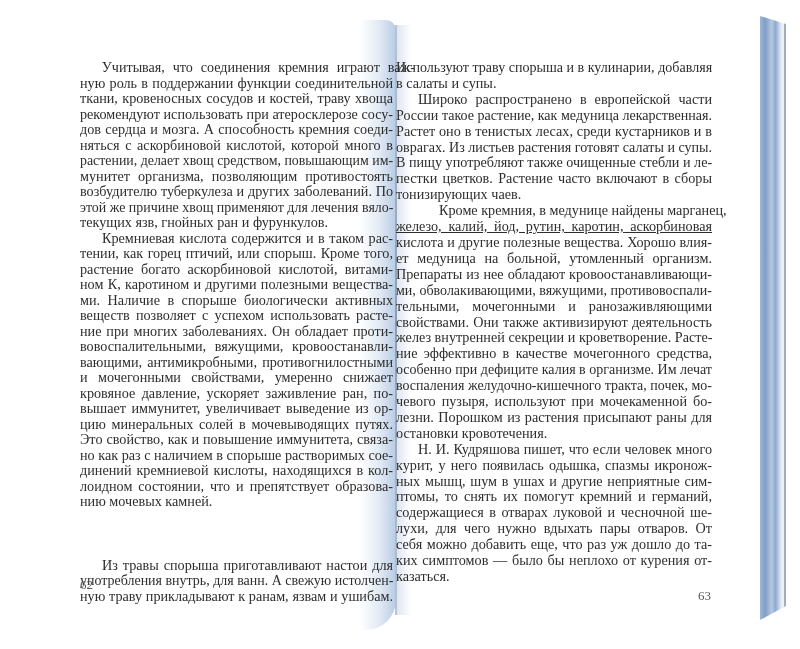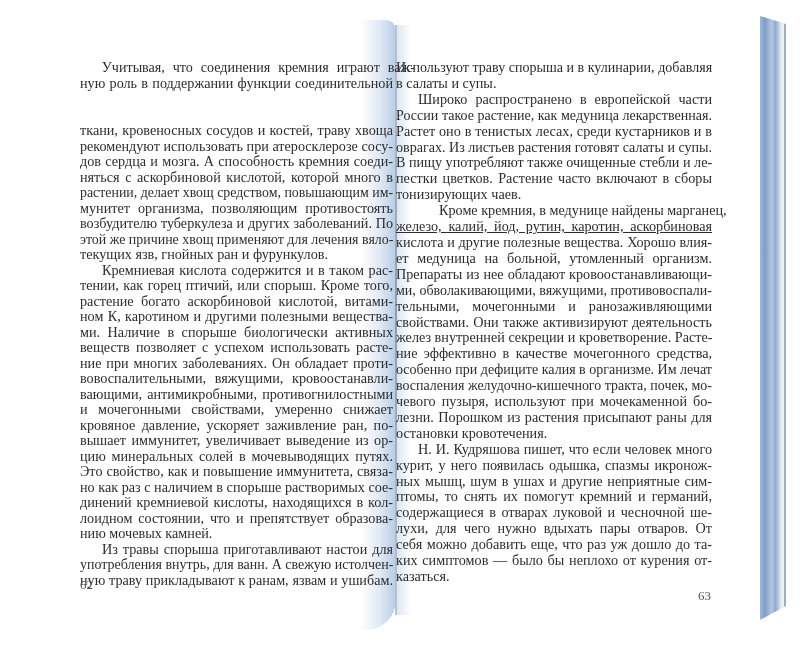--- a/index.html
+++ b/index.html
@@ -64,21 +64,21 @@
   <div class="page-left"></div>
   <div class="gutter-shadow-left"></div>
   <div class="gutter-line"></div>
   <div class="page-right"></div>
   <div class="gutter-shadow-right"></div>
   <div class="book-edge"></div>
 
   <div class="text-block text-left" id="left-text">
       <span class="line indent" style="height: 15.5152px; line-height: 15.5152px; display: block; transform-origin: left center; transform: scaleX(0.993651); width: 315px;">Учитывая, что соединения кремния играют важ-</span>
       <span class="line" style="height: 15.5152px; line-height: 15.5152px; display: block;">ную роль в поддержании функции соединительной</span>
-      <span class="line" style="height: 15.5152px; line-height: 15.5152px; display: block; margin-top: 32px;">ткани, кровеносных сосудов и костей, траву хвоща</span>
+      <span class="line" style="height: 15.5152px; line-height: 15.5152px; display: block;">ткани, кровеносных сосудов и костей, траву хвоща</span>
       <span class="line" style="height: 15.5152px; line-height: 15.5152px; display: block; transform-origin: left center; transform: scaleX(0.996815); width: 314px;">рекомендуют использовать при атеросклерозе сосу-</span>
       <span class="line" style="height: 15.5152px; line-height: 15.5152px; display: block;">дов сердца и мозга. А способность кремния соеди-</span>
       <span class="line" style="height: 15.5152px; line-height: 15.5152px; display: block;">няться с аскорбиновой кислотой, которой много в</span>
       <span class="line" style="height: 15.5152px; line-height: 15.5152px; display: block; transform-origin: left center; transform: scaleX(0.978125); width: 320px;">растении, делает хвощ средством, повышающим им-</span>
       <span class="line" style="height: 15.5152px; line-height: 15.5152px; display: block;">мунитет организма, позволяющим противостоять</span>
       <span class="line" style="height: 15.5152px; line-height: 15.5152px; display: block;">возбудителю туберкулеза и других заболеваний. По</span>
       <span class="line" style="height: 15.5152px; line-height: 15.5152px; display: block; transform-origin: left center; transform: scaleX(0.981191); width: 319px;">этой же причине хвощ применяют для лечения вяло-</span>
       <span class="line last" style="height: 15.5152px; line-height: 15.5152px; display: block;">текущих язв, гнойных ран и фурункулов.</span>
       <span class="line indent" style="height: 15.5152px; line-height: 15.5152px; display: block;">Кремниевая кислота содержится и в таком рас-</span>
       <span class="line" style="height: 15.5152px; line-height: 15.5152px; display: block;">тении, как горец птичий, или спорыш. Кроме того,</span>
@@ -91,21 +91,21 @@
       <span class="line" style="height: 15.5152px; line-height: 15.5152px; display: block;">вающими, антимикробными, противогнилостными</span>
       <span class="line" style="height: 15.5152px; line-height: 15.5152px; display: block;">и мочегонными свойствами, умеренно снижает</span>
       <span class="line" style="height: 15.5152px; line-height: 15.5152px; display: block;">кровяное давление, ускоряет заживление ран, по-</span>
       <span class="line" style="height: 15.5152px; line-height: 15.5152px; display: block;">вышает иммунитет, увеличивает выведение из ор-</span>
       <span class="line" style="height: 15.5152px; line-height: 15.5152px; display: block;">цию минеральных солей в мочевыводящих путях.</span>
       <span class="line" style="height: 15.5152px; line-height: 15.5152px; display: block;">Это свойство, как и повышение иммунитета, связа-</span>
       <span class="line" style="height: 15.5152px; line-height: 15.5152px; display: block;">но как раз с наличием в спорыше растворимых сое-</span>
       <span class="line" style="height: 15.5152px; line-height: 15.5152px; display: block;">динений кремниевой кислоты, находящихся в кол-</span>
       <span class="line" style="height: 15.5152px; line-height: 15.5152px; display: block;">лоидном состоянии, что и препятствует образова-</span>
       <span class="line last" style="height: 15.5152px; line-height: 15.5152px; display: block;">нию мочевых камней.</span>
-      <span class="line indent" style="height: 15.5152px; line-height: 15.5152px; display: block;">Из травы спорыша приготавливают настои для</span>
+      <span class="line indent" style="height: 15.5152px; line-height: 15.5152px; display: block; margin-top: 48px;">Из травы спорыша приготавливают настои для</span>
       <span class="line" style="height: 15.5152px; line-height: 15.5152px; display: block; transform-origin: left center; transform: scaleX(0.984277); width: 318px;">употребления внутрь, для ванн. А свежую истолчен-</span>
       <span class="line" style="height: 15.5152px; line-height: 15.5152px; display: block;">ную траву прикладывают к ранам, язвам и ушибам.</span>
     </div>
   <div class="page-number pn-left">62</div>
 
   <div class="text-block text-right" id="right-text">
       <span class="line" style="height: 15.9091px; line-height: 15.9091px; display: block; transform-origin: left center; transform: scaleX(0.990596); width: 319px;">Используют траву спорыша и в кулинарии, добавляя</span>
       <span class="line last" style="height: 15.9091px; line-height: 15.9091px; display: block;">в салаты и супы.</span>
       <span class="line indent" style="height: 15.9091px; line-height: 15.9091px; display: block;">Широко распространено в европейской части</span>
       <span class="line" style="height: 15.9091px; line-height: 15.9091px; display: block; transform-origin: left center; transform: scaleX(0.990596); width: 319px;">России такое растение, как медуница лекарственная.</span>

